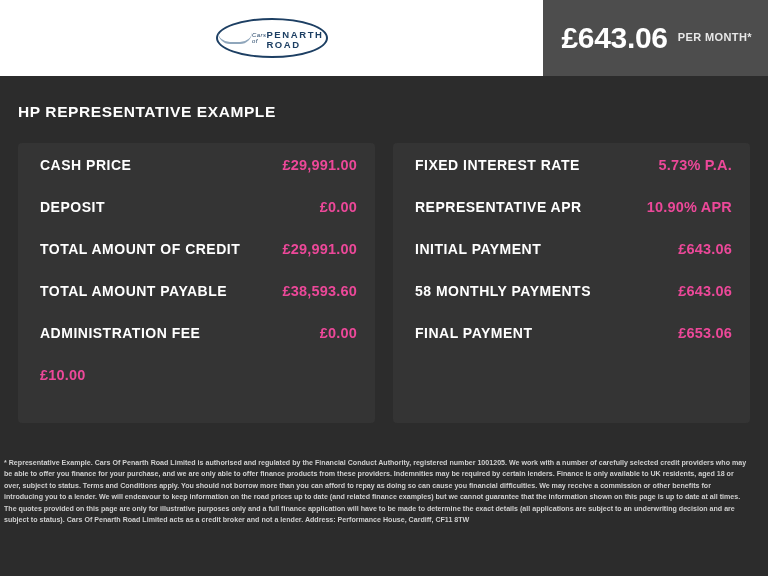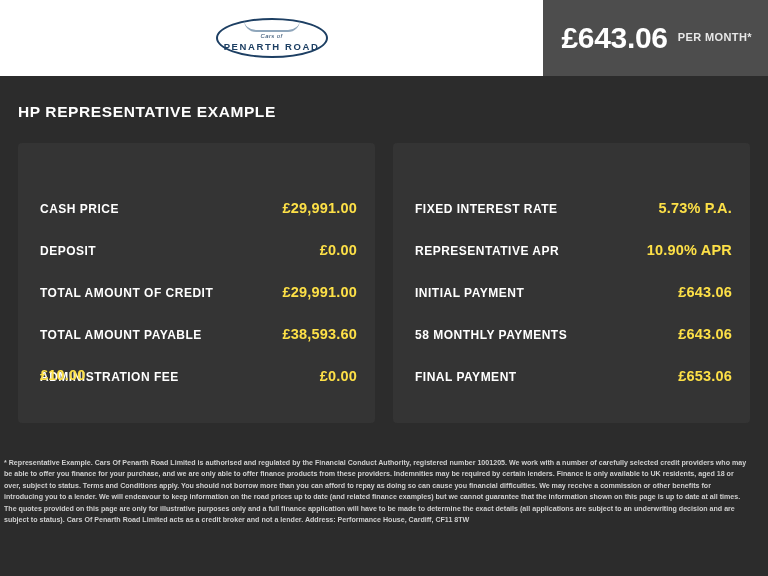--- a/index.html
+++ b/index.html
@@ -25,23 +25,23 @@
     flex-direction: column;
     align-items: center;
     justify-content: center;
     line-height: 1;
   }
   .logo-oval {
     width: 112px; height: 40px;
     border: 2px solid #1d3f63;
     border-radius: 50%;
     display: flex;
-    flex-direction: column;
-    align-items: center;
-    justify-content: flex-start;
+    flex-direction: row;
+    align-items: center;
+    justify-content: flex-end;
     position: relative;
   }
   .logo-swoosh {
     width: 56px; height: 12px;
     border-bottom: 2px solid #8fa6bb;
     border-radius: 0 0 40px 40px;
     margin-bottom: 1px;
   }
   .logo-top-text {
     font-size: 6px;
@@ -102,27 +102,26 @@
     padding: 14px 18px 14px 22px;
   }
   .row {
     display: flex;
     align-items: baseline;
     justify-content: space-between;
     height: 42px;
   }
   .row-label {
     color: #ffffff;
-    font-size: 12px;
+    font-size: 14px;
     font-weight: bold;
     letter-spacing: 0.5px;
-    margin-top: 45px;
   }
   .row-value {
-    color: #fde047;
+    color: #ec4899;
     font-size: 14.5px;
     font-weight: bold;
     letter-spacing: 0.2px;
   }
 
   
   .footnote {
     position: absolute;
     left: 4px;
     right: 18px;

